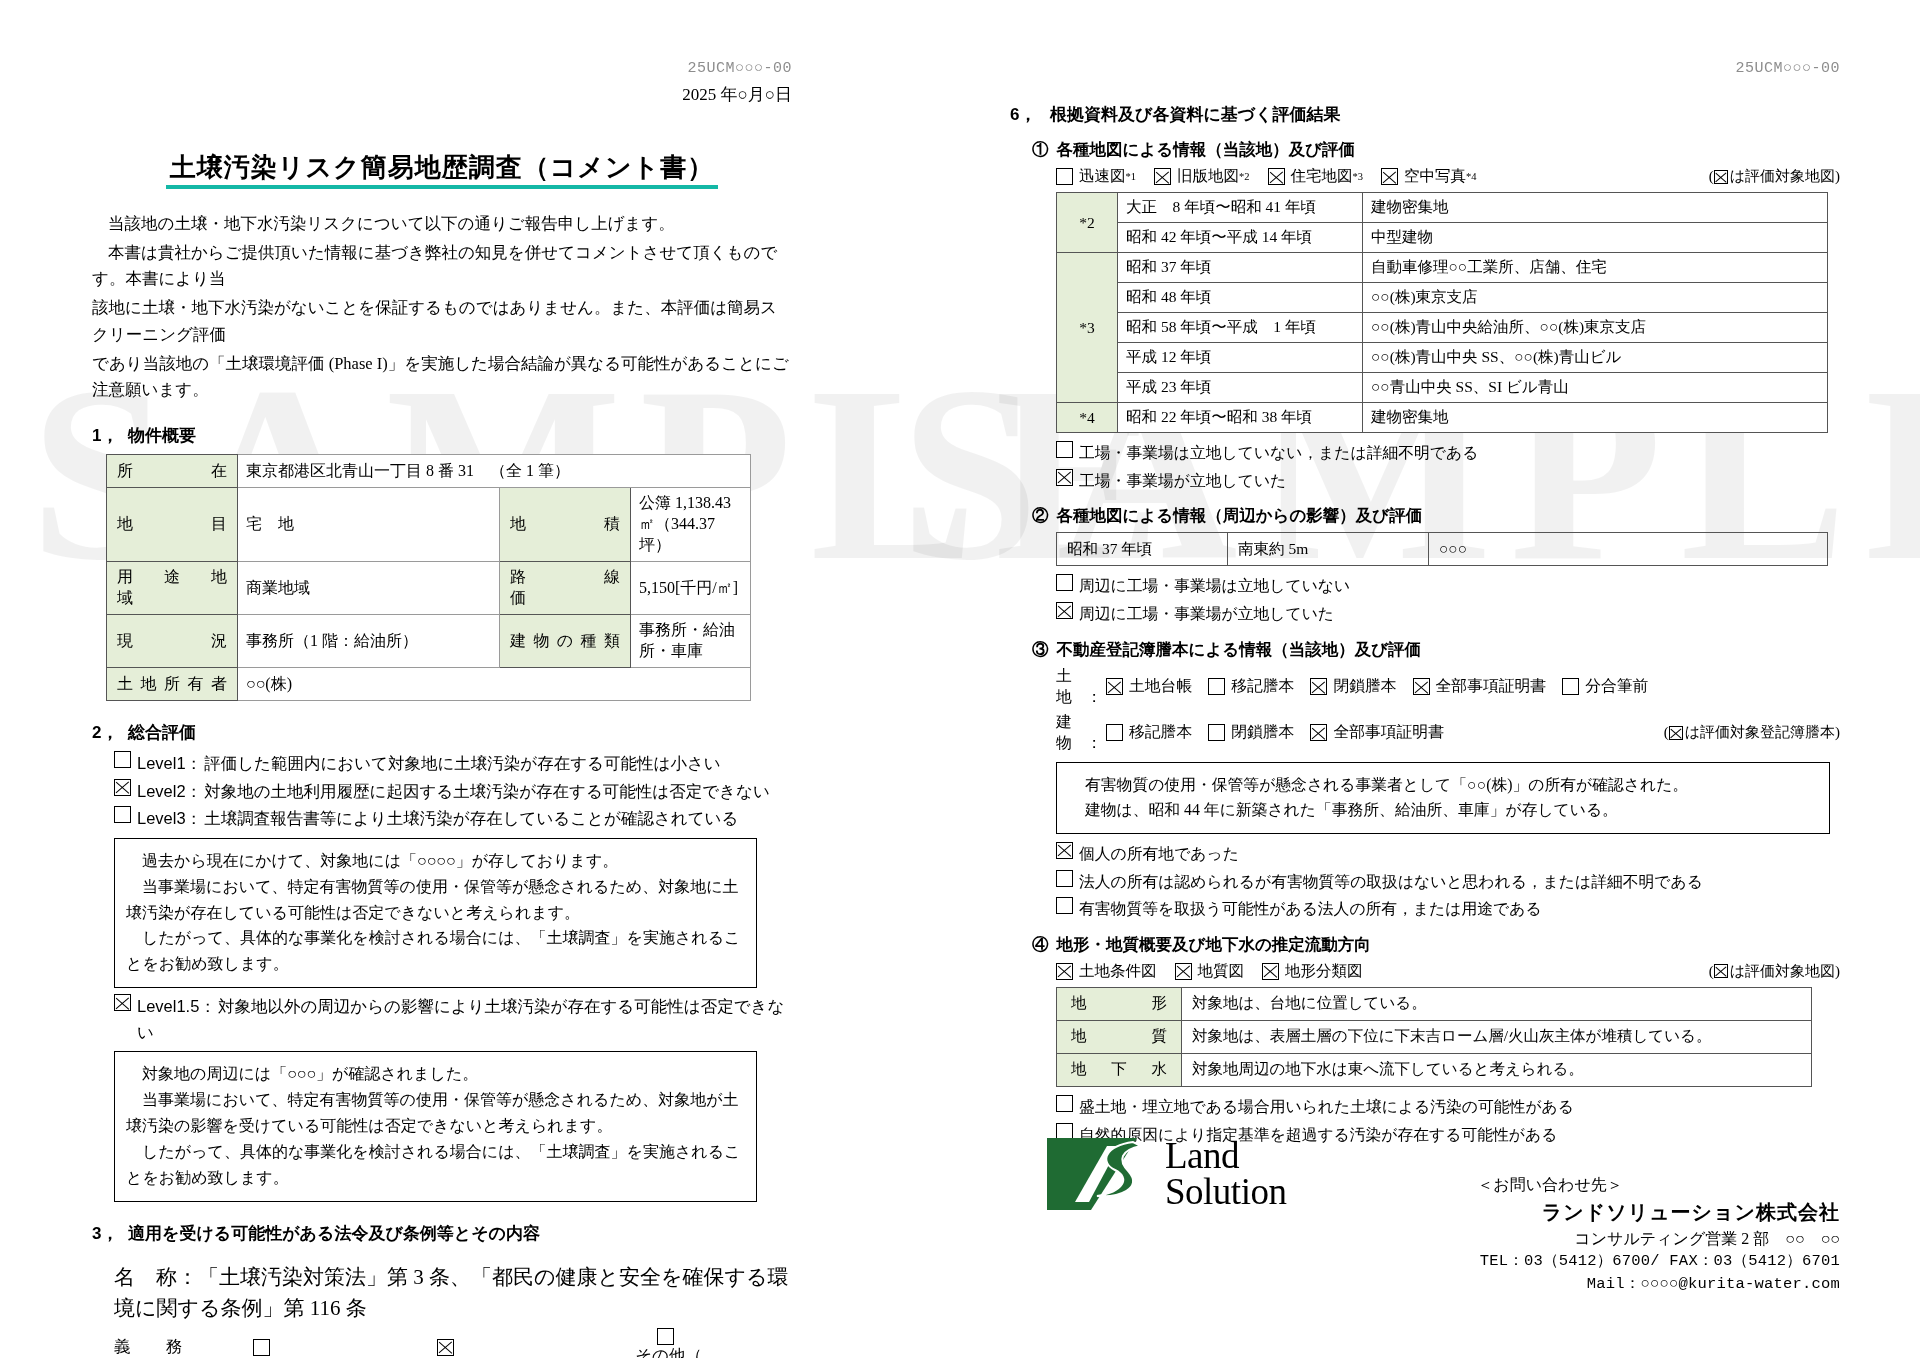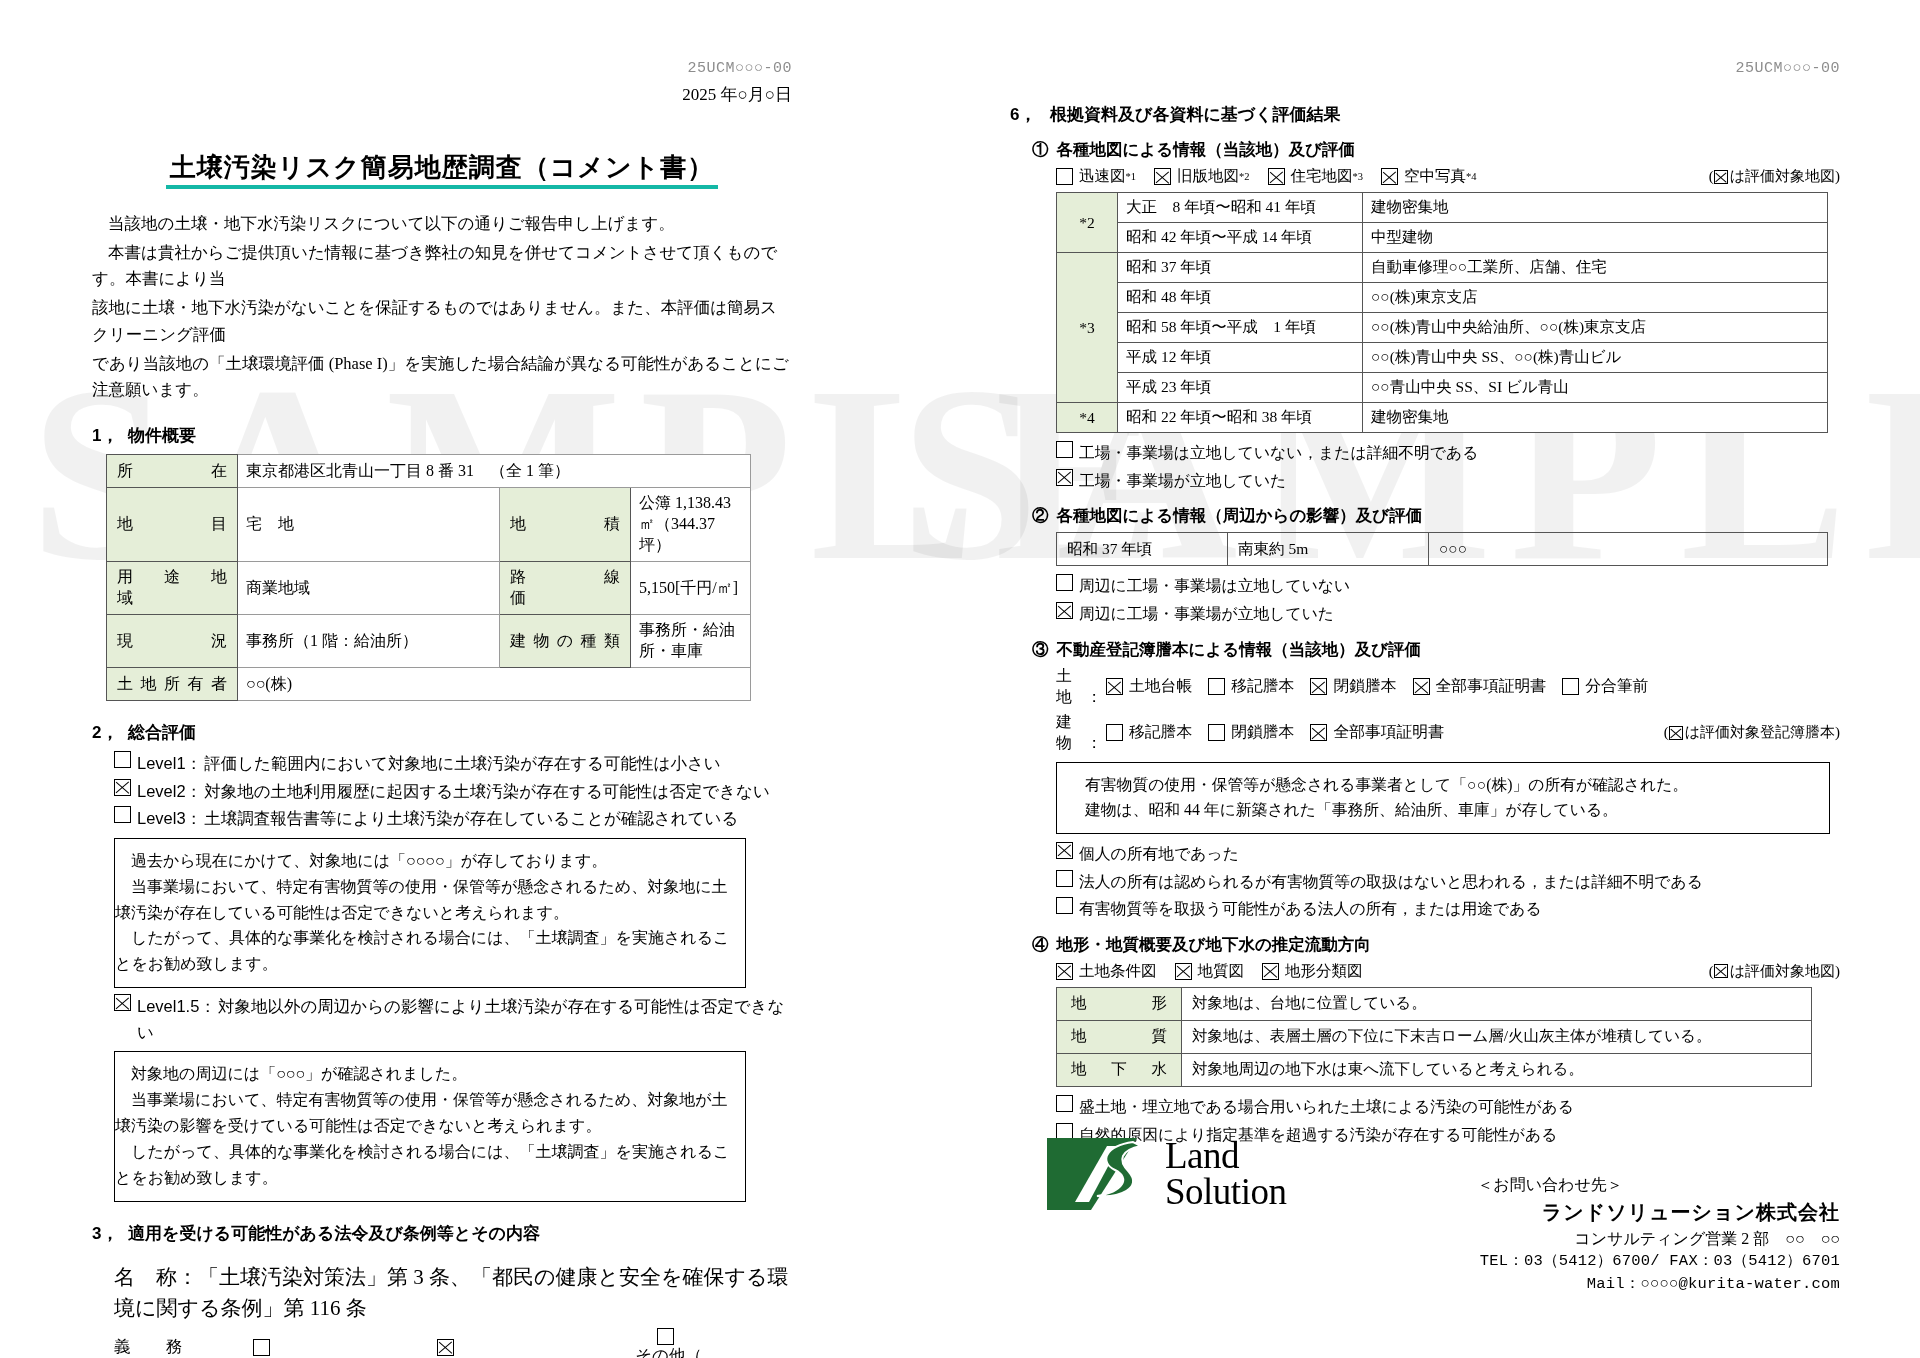--- a/index.html
+++ b/index.html
@@ -157,21 +157,21 @@
   .cbline .lv {
     font-family: "Liberation Sans", sans-serif;
     font-weight: 500;
     margin-right: 2px;
     text-align: center;
   }
   .indent1 { margin-left: 22px; }
 
   .note-box {
     border: 1.5px solid #000;
-    padding: 9px 12px 10px 0;
+    padding: 9px 12px 10px 11px;
     margin: 6px 0 6px 22px;
     width: 618px;
     background: transparent;
   }
   .note-box p {
     margin: 0;
     font-size: 16px;
     line-height: 1.62;
     text-indent: 16px;
   }

